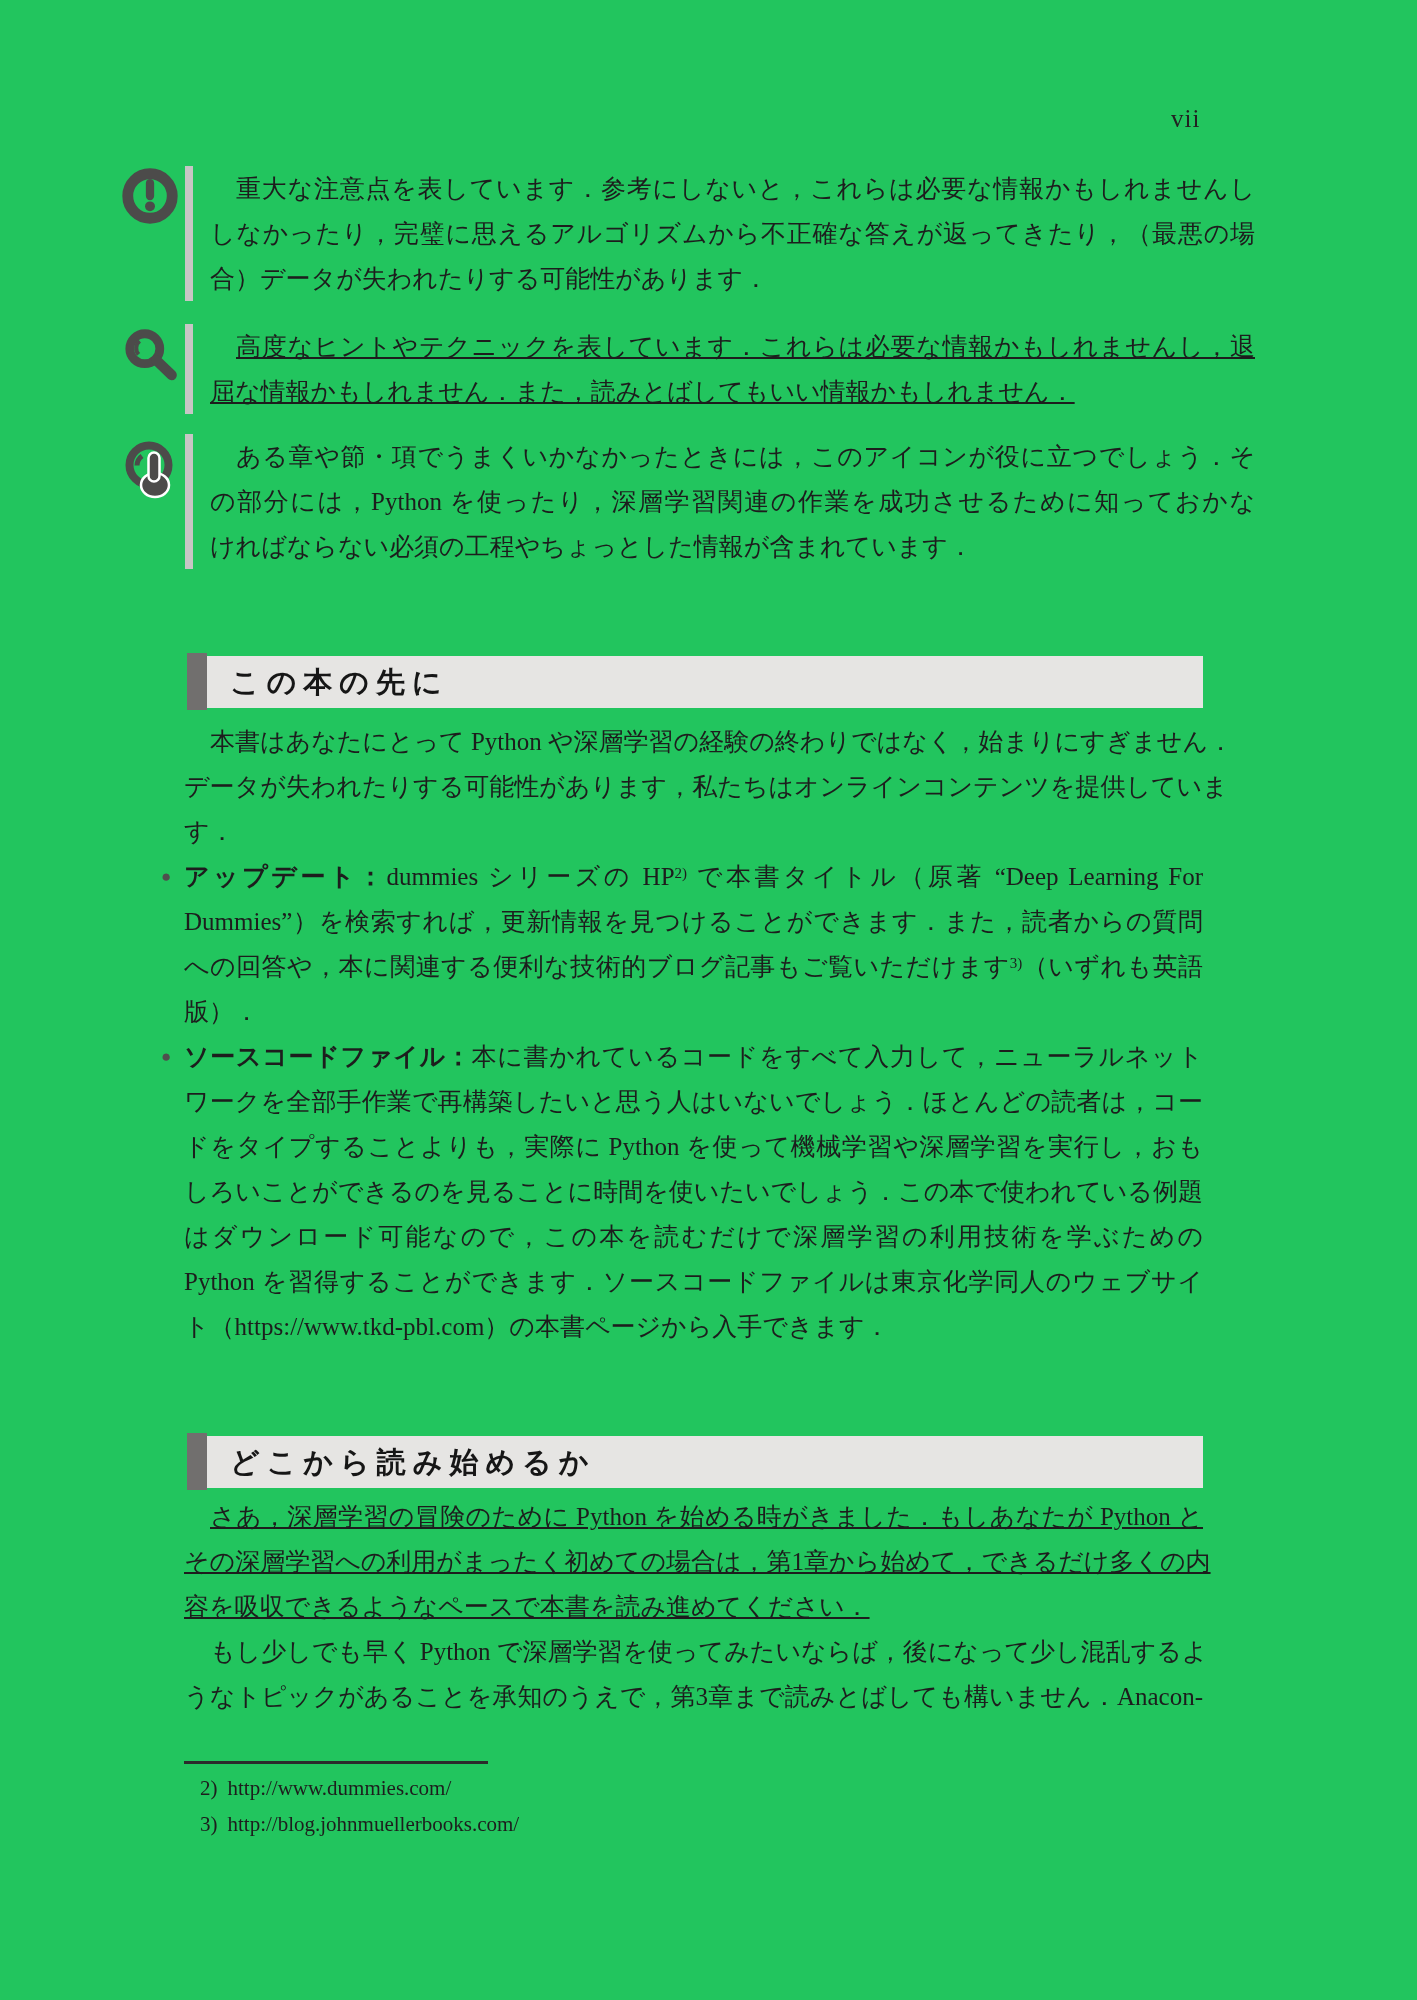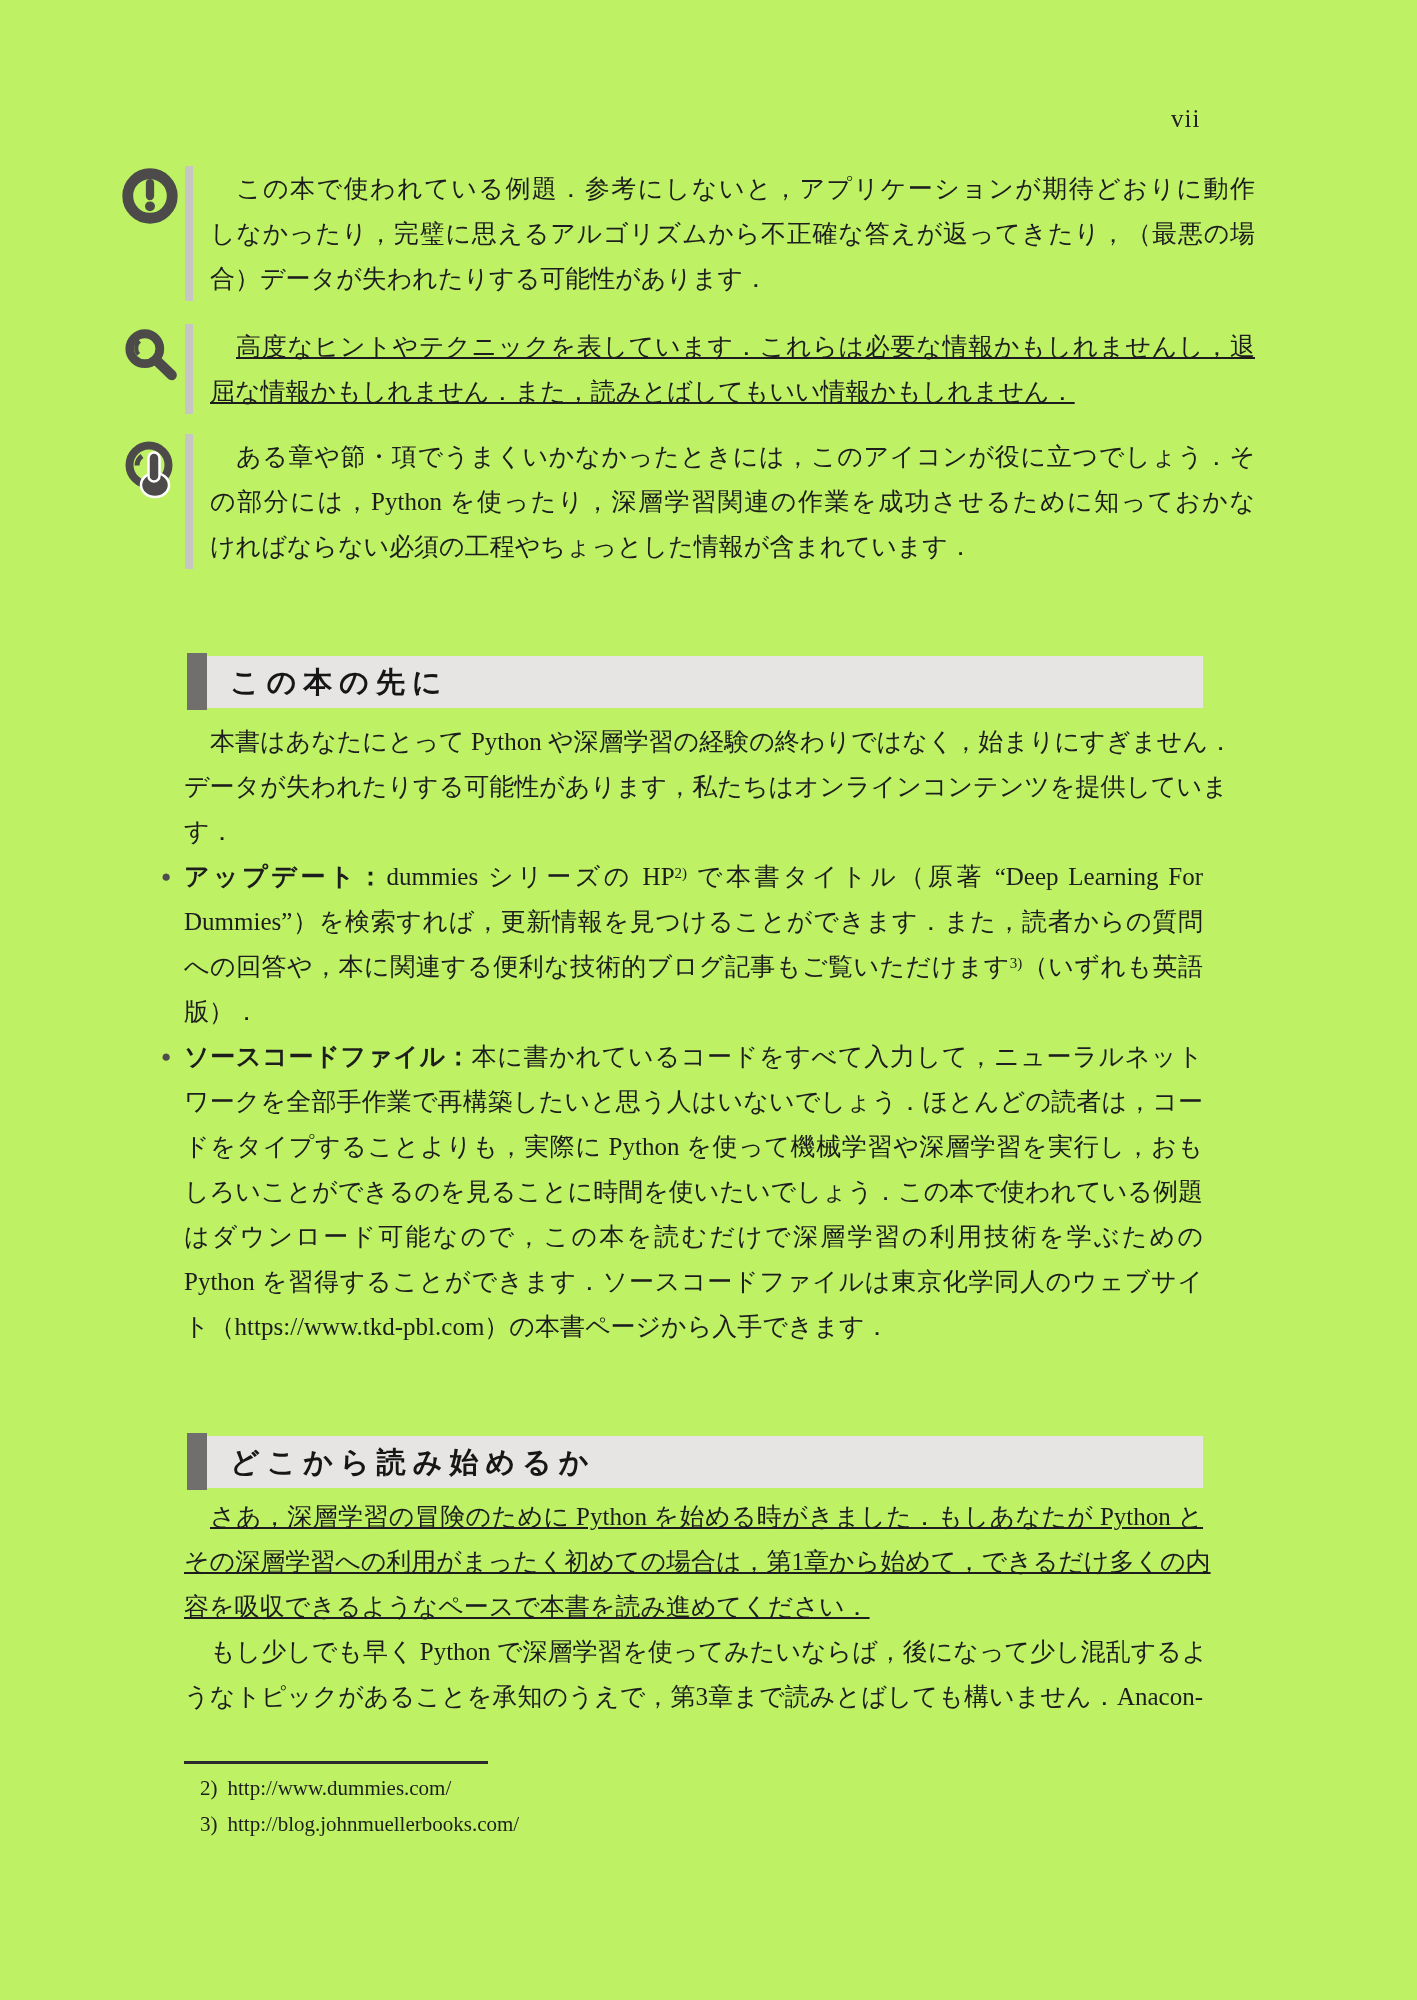--- a/index.html
+++ b/index.html
@@ -1,18 +1,18 @@
 <!DOCTYPE html>
 <html><head>
 <meta charset="utf-8">
 <style>
   html,body{margin:0;padding:0;background:#ffffff;}
   .page{
     position:relative;width:1417px;height:2000px;margin:0 auto;
-    background:#bef264;overflow:hidden;
+    background:#22c55e;overflow:hidden;
     font-family:"Liberation Serif","DejaVu Serif",serif;
     color:#1d1d1d;
   }
   .page-number{
     position:absolute;left:1171px;top:105px;width:60px;
     font-size:25px;letter-spacing:1px;color:#222;
   }
   
   .note{position:absolute;left:120px;width:1135px;}
   .note-icon{position:absolute;left:0;top:0;width:62px;height:62px;}
@@ -61,21 +61,21 @@
   <div class="note" style="top:166px;height:135px;">
     <span class="note-icon">
       <svg width="60" height="60" viewBox="0 0 58 58">
         <circle cx="29" cy="29" r="21.5" fill="none" stroke="#4c4b4a" stroke-width="10.5"></circle>
         <rect x="25" y="12.5" width="8" height="20.5" rx="4" fill="#4c4b4a"></rect>
         <circle cx="29" cy="39" r="4.8" fill="#4c4b4a"></circle>
       </svg>
     </span>
     <div class="nbar"></div>
     <div class="ntext">
-        <div class="tline ind"><span>この本で使われている例題．参考にしないと，アプリケーションが期待どおりに動作</span></div>
+        <div class="tline ind"><span>重大な注意点を表しています．参考にしないと，これらは必要な情報かもしれませんし</span></div>
         <div class="tline"><span>しなかったり，完璧に思えるアルゴリズムから不正確な答えが返ってきたり，（最悪の場</span></div>
         <div class="tline last"><span>合）データが失われたりする可能性があります．</span></div>
       </div>
   </div>
 
   <div class="note" style="top:324px;height:90px;text-decoration:underline;">
     <span class="note-icon" style="top:2px;">
       <svg width="62" height="62" viewBox="0 0 60 60">
         <circle cx="24" cy="22" r="14.5" fill="none" stroke="#4c4b4a" stroke-width="8.5"></circle>
         <path d="M19 14.5 a9 9 0 0 0 -1 13" fill="none" stroke="#4c4b4a" stroke-width="4"></path>

